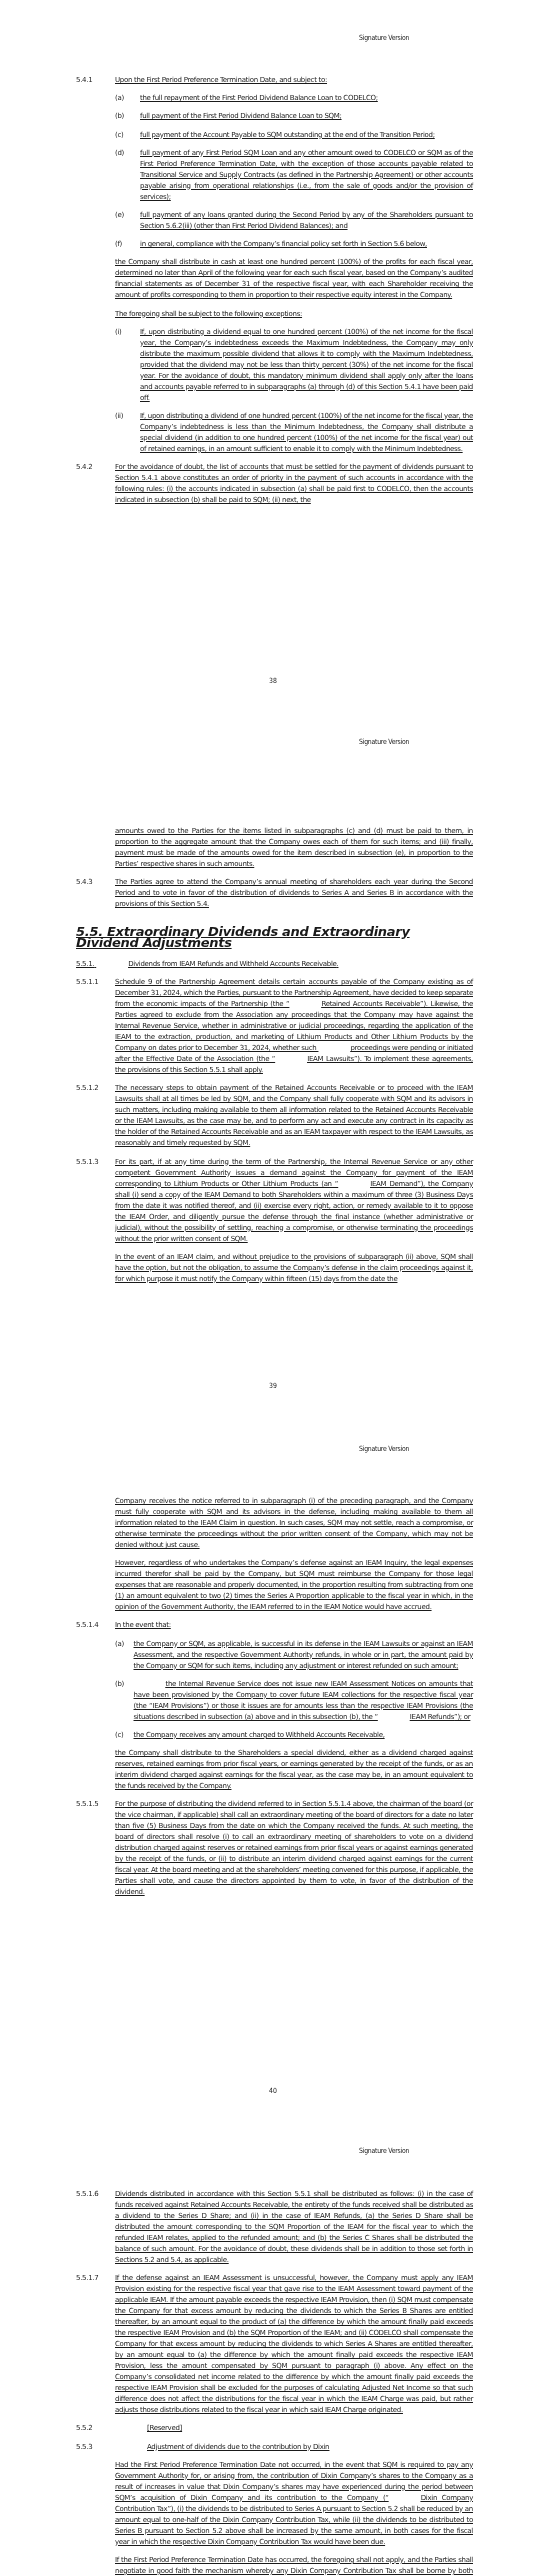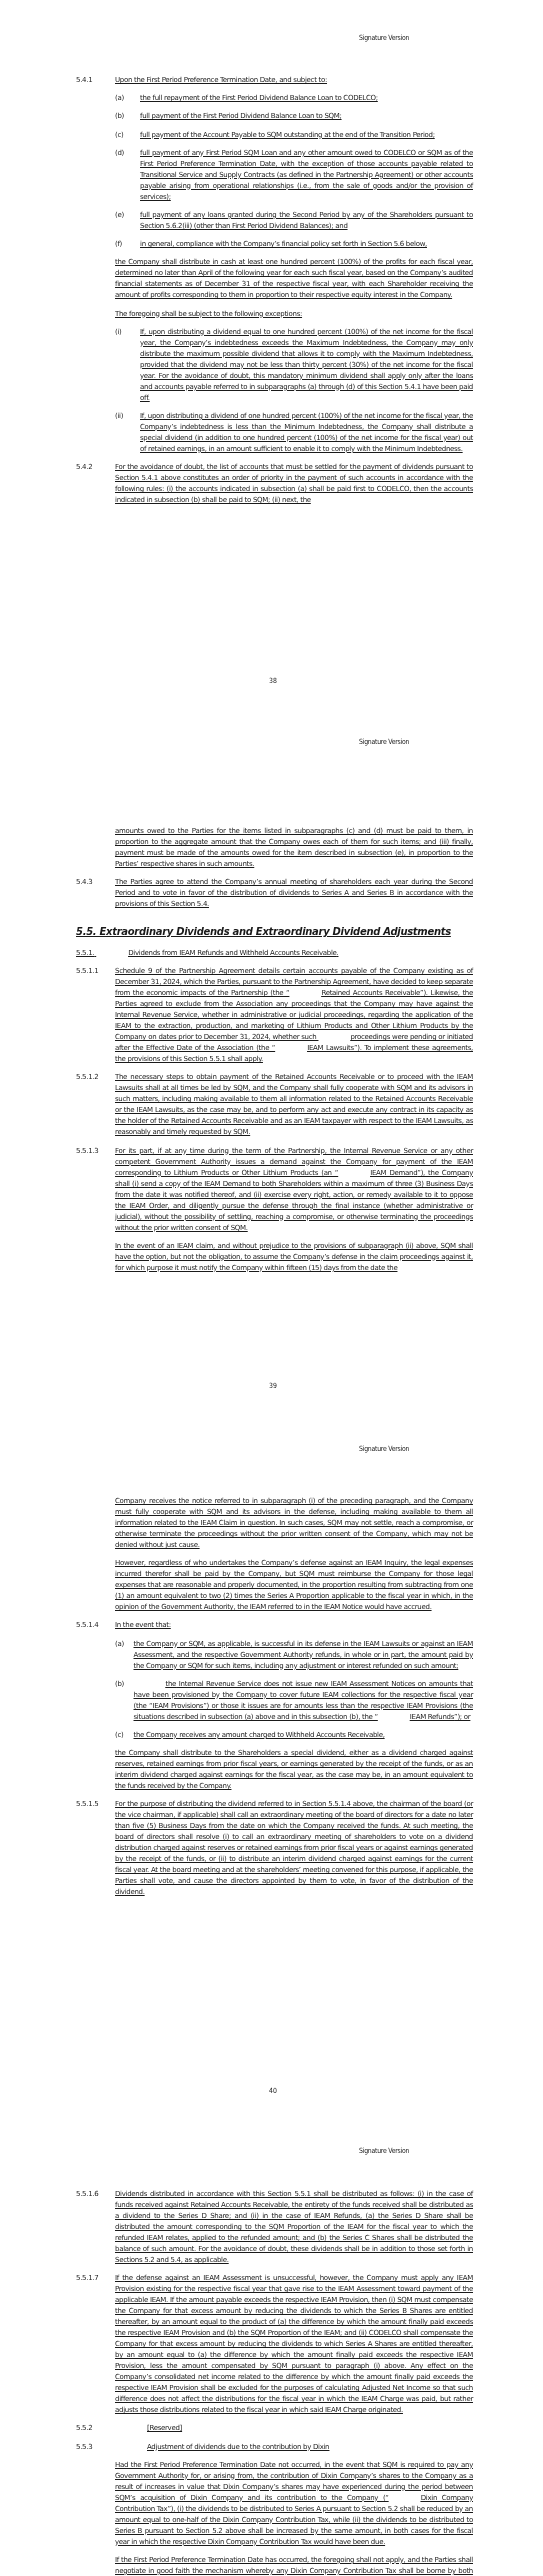--- a/index.html
+++ b/index.html
@@ -13,21 +13,21 @@
   .content { position: absolute; left: 76px; width: 397px; text-decoration: underline; }
   .txt { font-size: 7px; line-height: 11px; letter-spacing: -0.3px; word-spacing: 0px; }
   .row { position: relative; margin-bottom: 7.2px; }
   .num { position: absolute; left: 0; top: 0; }
   .body { margin-left: 39px; text-align: justify; }
   .sub { position: relative; margin-left: 39px; margin-bottom: 7.2px; }
   .sub .lbl { position: absolute; left: 0; top: 0; }
   .sub .stxt { margin-left: 25px; text-align: justify; }
   .sub.tight .stxt { margin-left: 18.5px; }
   .para { margin-left: 39px; margin-bottom: 7.2px; text-align: justify; }
-  .heading { font-weight: bold; font-style: italic; font-size: 10px; letter-spacing: -0.3px; margin: 15.5px 0 11.3px 0; }
+  .heading { font-weight: bold; font-style: italic; font-size: 13px; letter-spacing: -0.3px; margin: 15.5px 0 11.3px 0; }
   .u { text-decoration: underline; padding-left: 32px; }
   .subhead { margin-bottom: 7.2px; }
 </style>
 </head>
 <body>
 
 <div class="page" style="top:0;">
   <div class="sig" style="top:33px;">Signature Version</div>
   <div class="content txt" style="top:75px;">
     <div class="row">

